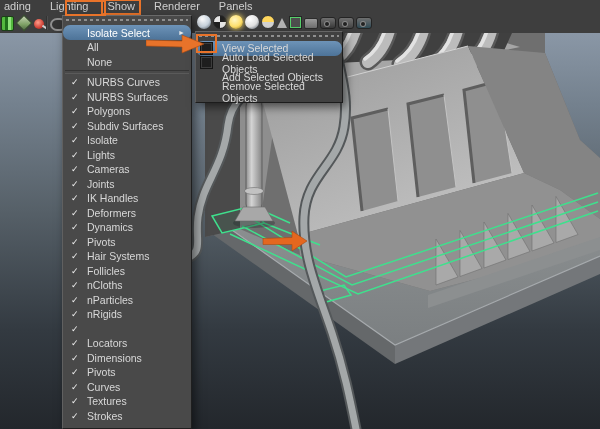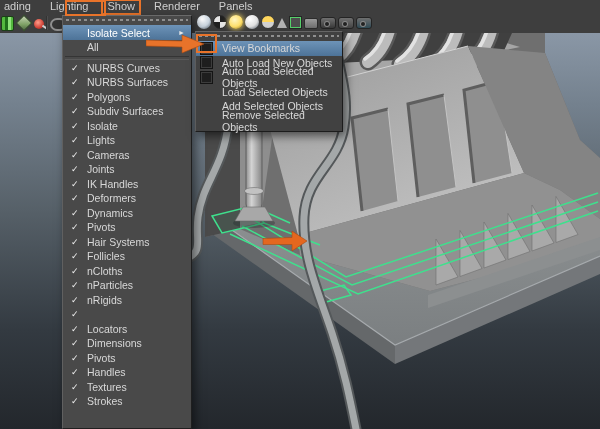--- a/index.html
+++ b/index.html
@@ -31,21 +31,21 @@
   
   #showmenu{position:absolute;left:62px;top:15px;width:130px;height:414px;background:#494949;z-index:10;
             border:1px solid #1f1f1f;border-top-color:#6a6a6a;border-left-color:#606060;box-shadow:3px 4px 9px rgba(0,0,0,.5);box-sizing:border-box;}
   #submenu{position:absolute;left:195px;top:31px;width:148px;background:#414141;z-index:11;padding-bottom:3px;
             border:1px solid #1c1c1c;border-top-color:#666;border-left-color:#5c5c5c;box-shadow:3px 4px 9px rgba(0,0,0,.55);box-sizing:border-box;}
   .tearoff{height:2px;margin:3px 3px 4px 3px;background:repeating-linear-gradient(90deg,#8f8f8f 0 3px,transparent 3px 6px);}
   .mrow{height:14.5px;display:flex;align-items:center;padding-left:8px;position:relative;font-size:10.5px;color:#d8d8d8;}
   .mrow.tall{height:15px;}
   .mrow .chk{width:16px;font-size:9px;color:#f0f0f0;flex:0 0 16px;}
   .mrow .lbl{white-space:nowrap;}
-  .highlight{background:linear-gradient(180deg,#6d93b8,#4d7398);color:#ffffff;}
+  .highlight{background:linear-gradient(180deg,#6d93b8,#4d7398);color:#ffffff;border-radius:7px;}
   .sub-arrow{position:absolute;right:6px;top:50%;transform:translateY(-52%);font-size:7px;color:#e8e8e8;}
   .msep{height:2px;margin:1px 2px;border-top:1px solid #353535;border-bottom:1px solid #5a5a5a;}
   .srow{height:14.5px;display:flex;align-items:center;padding:0 6px 0 4px;position:relative;font-size:10.5px;color:#d8d8d8;}
   .srow .box{width:11px;height:11px;flex:0 0 11px;margin-right:9px;background:#1e1e1e;border:1px solid #141414;box-shadow:inset 0 0 0 1px #3c3c3c;}
   .srow .box.ghost{visibility:hidden;}
   
   #show-box{position:absolute;left:65px;top:0;width:37px;height:12px;border:2px solid var(--accent);z-index:20;}
   #cb-box{position:absolute;left:196px;top:34px;width:17px;height:15px;border:2px solid var(--accent);z-index:21;}
   #arrow1{position:absolute;left:146px;top:32px;z-index:22;}
   
@@ -206,20 +206,24 @@
     <div id="showmenu-items">
         <div class="mrow highlight tall">
           <span class="chk"></span>
           <span class="lbl">Isolate Select</span>
           <span class="sub-arrow">►</span>
         </div>
         <div class="mrow">
           <span class="chk"></span>
           <span class="lbl">All</span>
         </div>
+        <div class="mrow">
+          <span class="chk"></span>
+          <span class="lbl">None</span>
+        </div>
         <div class="msep"></div>
         <div class="mrow">
           <span class="chk">✓</span>
           <span class="lbl">NURBS Curves</span>
         </div>
         <div class="mrow">
           <span class="chk">✓</span>
           <span class="lbl">NURBS Surfaces</span>
         </div>
         <div class="mrow">
@@ -292,51 +296,43 @@
         <div class="mrow">
           <span class="chk">✓</span>
           <span class="lbl">Dimensions</span>
         </div>
         <div class="mrow">
           <span class="chk">✓</span>
           <span class="lbl">Pivots</span>
         </div>
         <div class="mrow">
           <span class="chk">✓</span>
-          <span class="lbl">Handles</span>
+          <span class="lbl">Curves</span>
         </div>
         <div class="mrow">
           <span class="chk">✓</span>
           <span class="lbl">Textures</span>
         </div>
         <div class="mrow">
           <span class="chk">✓</span>
           <span class="lbl">Strokes</span>
         </div>
       </div>
   </div>
 
   <div id="submenu">
     <div class="tearoff"></div>
     <div id="submenu-items">
         <div class="srow highlight">
           <span class="box"></span>
-          <span class="lbl">View Bookmarks</span>
-        </div>
-        <div class="srow">
-          <span class="box"></span>
-          <span class="lbl">Auto Load New Objects</span>
+          <span class="lbl">View Selected</span>
         </div>
         <div class="srow">
           <span class="box"></span>
           <span class="lbl">Auto Load Selected Objects</span>
-        </div>
-        <div class="srow">
-          <span class="box ghost"></span>
-          <span class="lbl">Load Selected Objects</span>
         </div>
         <div class="srow">
           <span class="box ghost"></span>
           <span class="lbl">Add Selected Objects</span>
         </div>
         <div class="srow">
           <span class="box ghost"></span>
           <span class="lbl">Remove Selected Objects</span>
         </div>
       </div>

